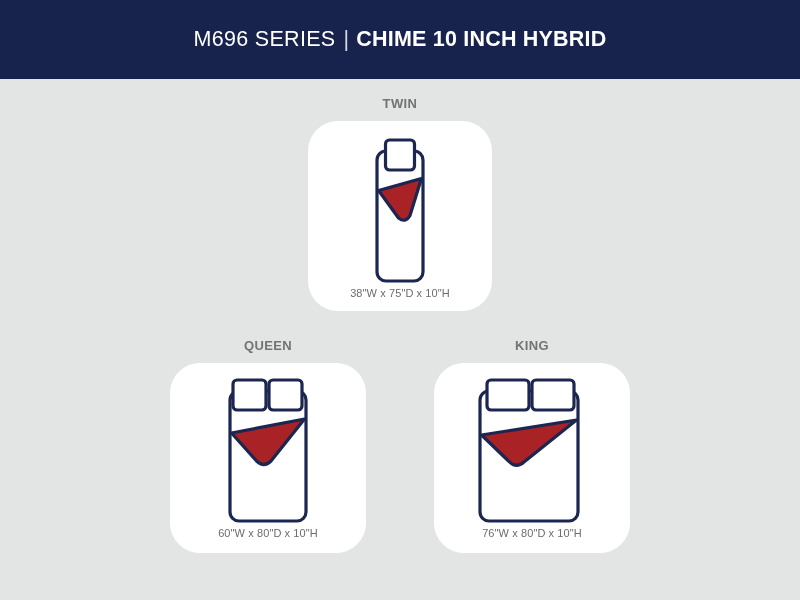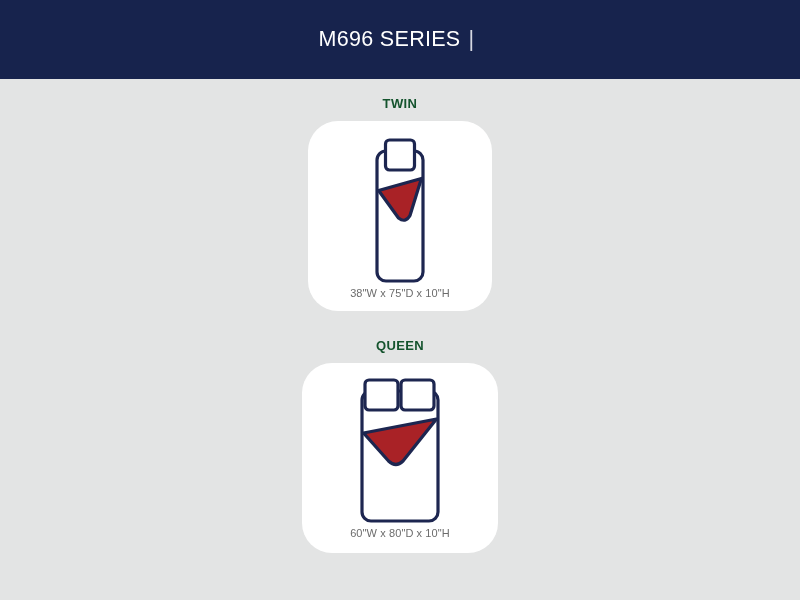--- a/index.html
+++ b/index.html
@@ -75,21 +75,21 @@
   }
 
   .size-item {
     display: flex;
     flex-direction: column;
     align-items: center;
   }
   .size-label {
     font-size: 13px;
     font-weight: 700;
-    color: #14532d;
+    color: #737373;
     letter-spacing: 0.4px;
     margin-bottom: 10px;
     text-align: center;
     white-space: nowrap;
   }
   .card {
     background: #ffffff;
     border-radius: 30px;
     display: flex;
     flex-direction: column;
@@ -119,20 +119,21 @@
 </style>
 </head>
 <body>
 
 <div class="page">
 
   <div class="header">
     <div class="header-title">
       <span class="header-series">M696 SERIES</span>
       <span class="header-sep">|</span>
+      <span class="header-model">CHIME 10 INCH HYBRID</span>
     </div>
   </div>
 
   <div class="row row-top">
 
     <div class="size-item">
       <div class="size-label">TWIN</div>
       <div class="card card-top">
         <div class="bed-wrap">
           <span>
@@ -162,17 +163,33 @@
               <rect x="28" y="3" width="33" height="30" rx="4" ry="4" fill="#ffffff" stroke="#1d2650" stroke-width="3.2"></rect>
               <rect x="64" y="3" width="33" height="30" rx="4" ry="4" fill="#ffffff" stroke="#1d2650" stroke-width="3.2"></rect>
               <path d="M26.5 56 L99.5 42 L66 84 Q59 91 51.5 84 Z" fill="#a92226" stroke="#1d2650" stroke-width="3.2" stroke-linejoin="round"></path>
             </svg>
           </span>
         </div>
         <div class="dims">60"W x 80"D x 10"H</div>
       </div>
     </div>
 
+    <div class="size-item">
+      <div class="size-label">KING</div>
+      <div class="card card-bottom">
+        <div class="bed-wrap">
+          <span>
+            <svg width="140" height="150" viewBox="0 0 140 150">
+              <rect x="18" y="14" width="98" height="130" rx="9" ry="9" fill="#ffffff" stroke="#1d2650" stroke-width="3.2"></rect>
+              <rect x="25" y="3" width="42" height="30" rx="4" ry="4" fill="#ffffff" stroke="#1d2650" stroke-width="3.2"></rect>
+              <rect x="70" y="3" width="42" height="30" rx="4" ry="4" fill="#ffffff" stroke="#1d2650" stroke-width="3.2"></rect>
+              <path d="M19.5 58 L114.5 43 L62 85 Q54 92 46.5 84 Z" fill="#a92226" stroke="#1d2650" stroke-width="3.2" stroke-linejoin="round"></path>
+            </svg>
+          </span>
+        </div>
+        <div class="dims">76"W x 80"D x 10"H</div>
+      </div>
+    </div>
 
 
   </div>
 
 </div>
 
 </body></html>

